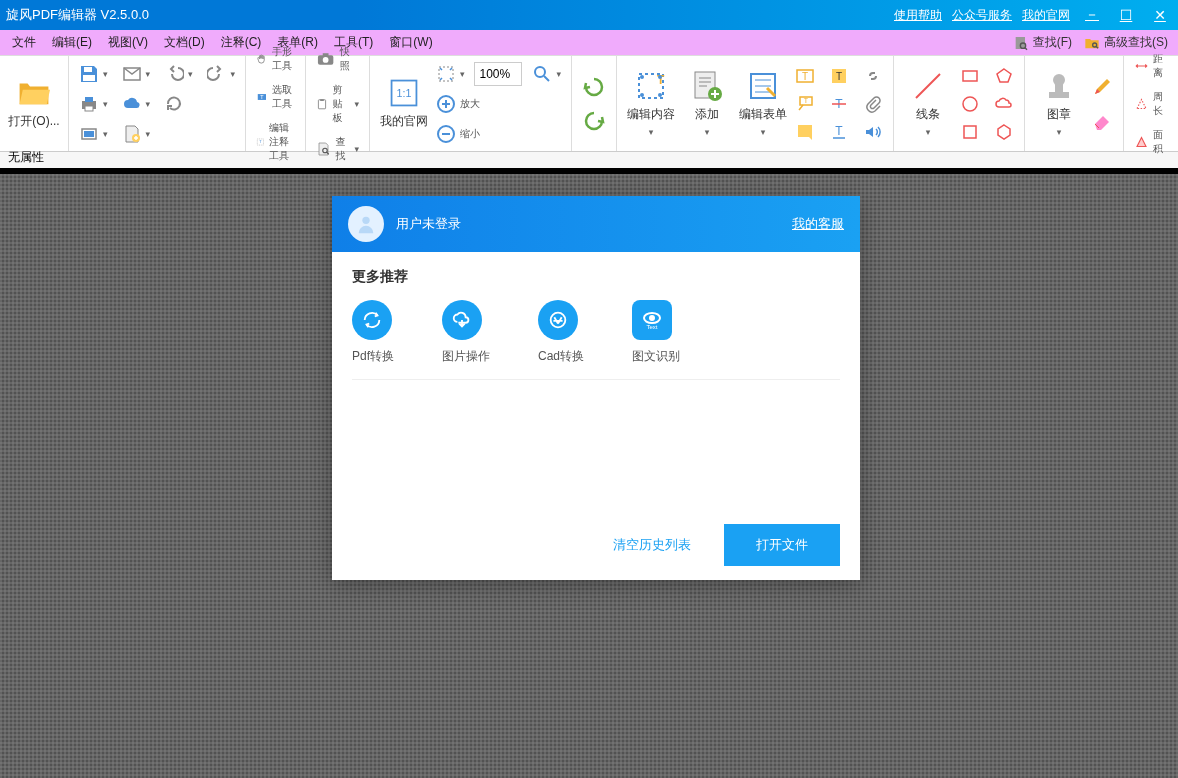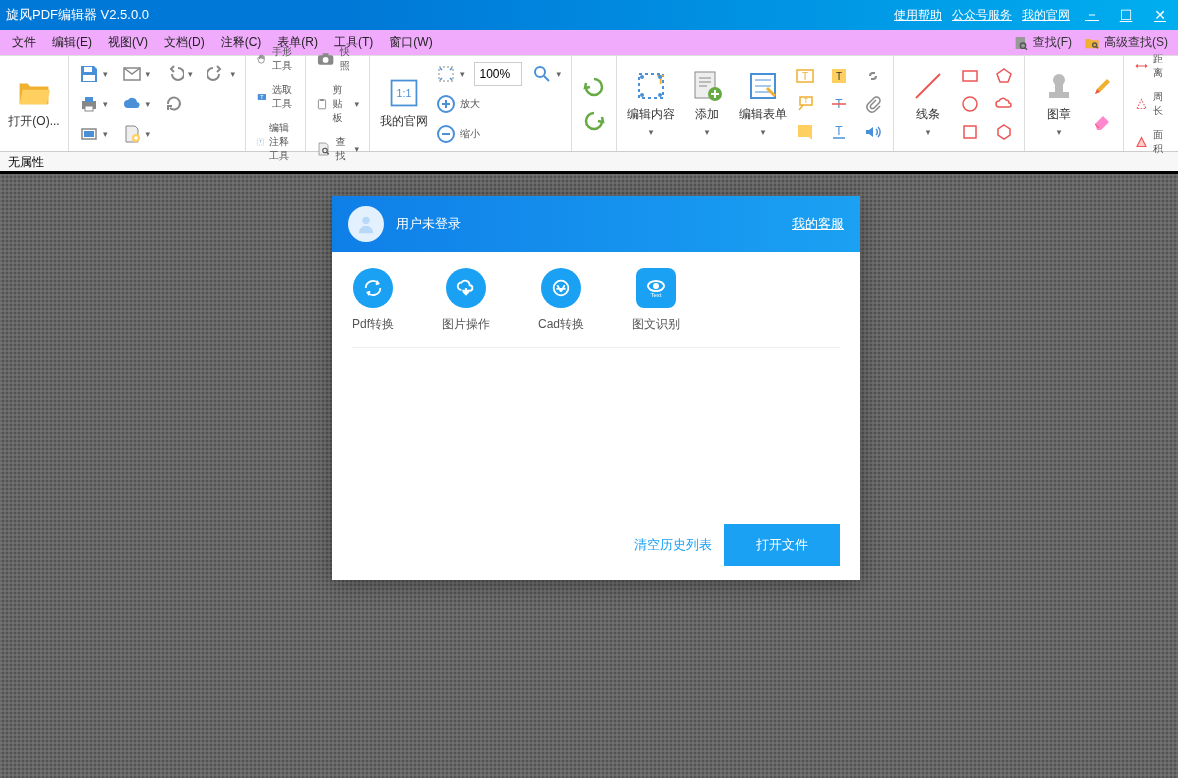--- a/index.html
+++ b/index.html
@@ -21,38 +21,38 @@
 .tgroup { display: flex; align-items: center; padding: 4px 6px; border-right: 1px solid #ddd; }
 .bigbtn { display: flex; flex-direction: column; align-items: center; justify-content: center; gap: 4px; width: 56px; height: 88px; cursor: pointer; color: #333; }
 .bigbtn .icon { width: 32px; height: 32px; display: flex; align-items: center; justify-content: center; }
 .iconbtn { display: flex; align-items: center; gap: 4px; padding: 2px 4px; cursor: pointer; color: #555; }
 .col { display: flex; flex-direction: column; gap: 6px; justify-content: center; }
 .row { display: flex; gap: 6px; }
 .drop-arrow { font-size: 9px; color: #666; }
 .txt { font-size: 10px; color: #555; }
 .zoom-input { width: 48px; border: 1px solid #ccc; font-size: 12px; padding: 1px 4px; }
 
-.propbar { height: 22px; background: #f7f7f7; border-bottom: 3px solid #000000; padding: 2px 8px; display: flex; align-items: flex-start; }
+.propbar { height: 22px; background: #f7f7f7; border-bottom: 6px solid #000000; padding: 2px 8px; display: flex; align-items: flex-end; }
 
 .workspace { position: relative; width: 1178px; height: 604px; background-repeat: repeat; background-color: #666; background-image: radial-gradient(circle at 25% 25%, rgba(255,255,255,0.08) 1px, transparent 1px), radial-gradient(circle at 75% 75%, rgba(0,0,0,0.2) 1px, transparent 1px); background-size: 4px 4px; }
 
 .dialog { position: absolute; left: 332px; top: 22px; width: 528px; height: 384px; background: #fff; box-shadow: 0 4px 20px rgba(0,0,0,0.3); display: flex; flex-direction: column; }
 .dialog-header { height: 56px; background: linear-gradient(90deg, #0f7fe8 0%, #1aa1f3 100%); display: flex; align-items: center; padding: 0 16px; color: #fff; }
 .avatar { width: 36px; height: 36px; border-radius: 50%; background: #e3f1ff; display: flex; align-items: center; justify-content: center; margin-right: 12px; }
 .avatar svg { width: 22px; height: 22px; fill: #b8d8f7; }
 .dialog-header .status { flex: 1; font-size: 13px; }
 .dialog-header .support { text-decoration: underline; cursor: pointer; font-size: 13px; margin-left: 8px; }
 .dialog-body { flex: 1; padding: 16px 20px; display: flex; flex-direction: column; }
 .section-title { font-size: 14px; font-weight: 600; color: #333; margin-bottom: 14px; }
 .rec-row { display: flex; gap: 48px; border-bottom: 1px solid #eee; padding-bottom: 14px; }
-.rec-item { display: flex; flex-direction: column; align-items: center; gap: 8px; cursor: pointer; }
+.rec-item { display: flex; flex-direction: column; align-items: flex-start; gap: 8px; cursor: pointer; }
 .rec-item .circle { width: 40px; height: 40px; border-radius: 50%; background: #1aa1f3; display: flex; align-items: center; justify-content: center; color: #fff; }
 .rec-item:nth-child(4) .circle { border-radius: 8px; }
 .rec-item .label { font-size: 12px; color: #555; }
-.dialog-footer { padding: 14px 20px; display: flex; align-items: center; justify-content: flex-end; gap: 12px; }
+.dialog-footer { padding: 14px 20px; display: flex; align-items: center; justify-content: flex-end; gap: 33px; }
 .dialog-footer .clear { color: #1aa1f3; cursor: pointer; font-size: 13px; }
 .dialog-footer .open-btn { background: #1aa1f3; color: #fff; padding: 12px 32px; font-size: 13px; cursor: pointer; border: none; }
 
 svg { display: block; }
 </style>
 </head>
 <body>
 
 <div class="titlebar">
   <span class="title">旋风PDF编辑器 V2.5.0.0</span>
@@ -503,20 +503,21 @@
       <div class="avatar">
         <svg viewBox="0 0 24 24">
             <circle cx="12" cy="8" r="4"></circle>
             <path d="M4 22a8 8 0 0 1 16 0z"></path>
           </svg>
       </div>
       <span class="status">用户未登录</span>
       <span class="support">我的客服</span>
     </div>
     <div class="dialog-body">
+      <div class="section-title">更多推荐</div>
       <div class="rec-row">
         <div class="rec-item">
           <div class="circle">
               <svg width="22" height="22" viewBox="0 0 24 24" fill="none" stroke="#fff" stroke-width="2">
                 <path d="M4 12a8 8 0 0 1 14-5M20 12a8 8 0 0 1-14 5"></path>
                 <path d="M16 4l2 3-3 1M8 20l-2-3 3-1"></path>
               </svg>
             </div>
           <span class="label">Pdf转换</span>
         </div>

